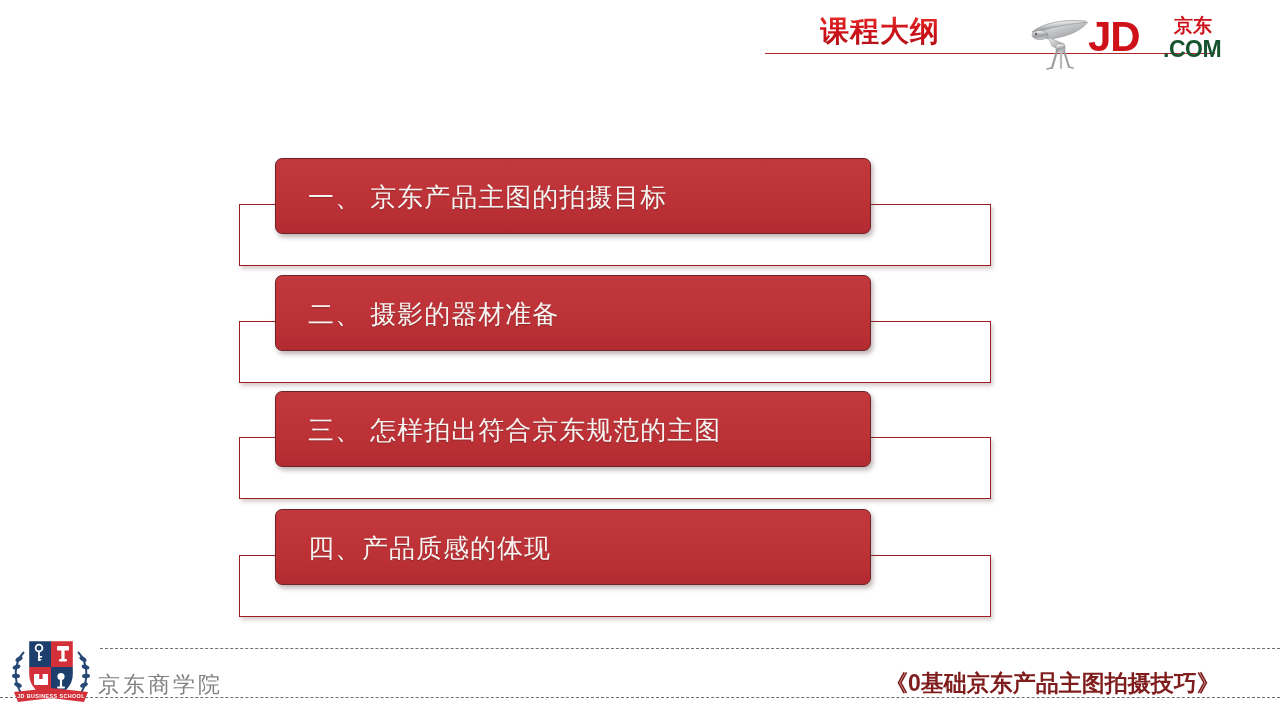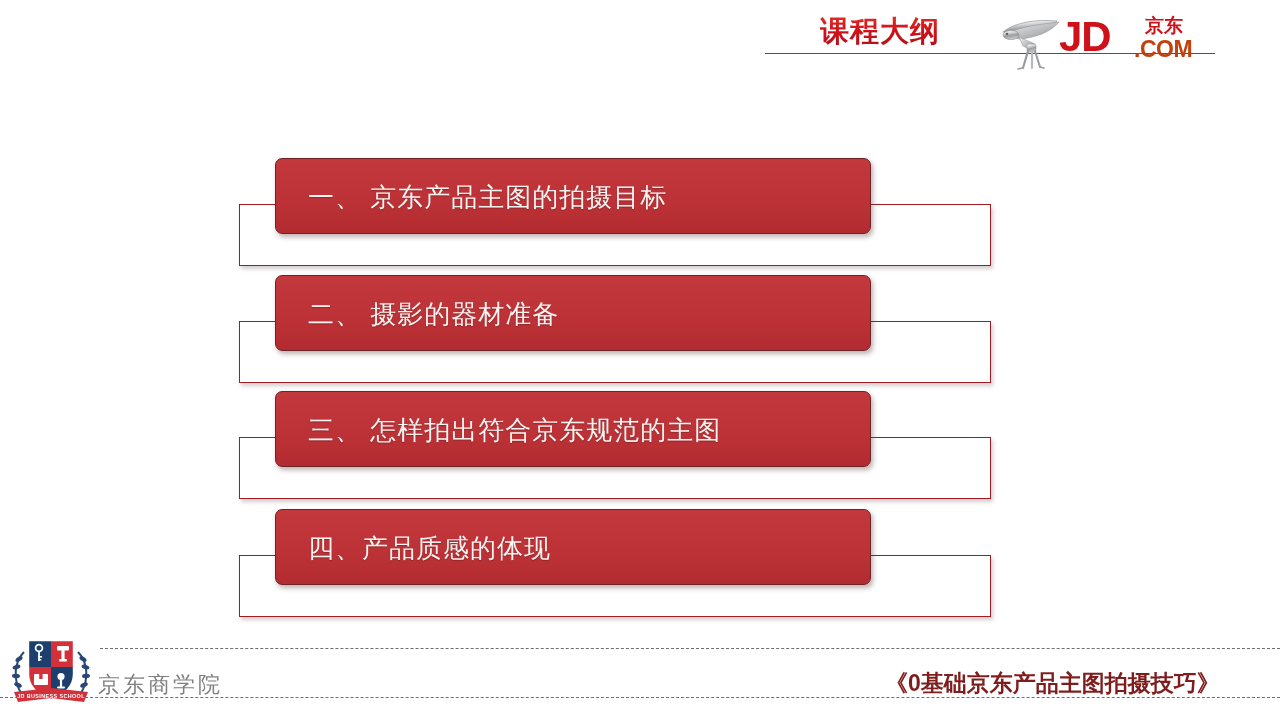--- a/index.html
+++ b/index.html
@@ -22,35 +22,35 @@
     background:linear-gradient(180deg,#e8342a 0%,#cf1119 48%,#a8121a 100%);
     -webkit-background-clip:text;background-clip:text;
     -webkit-text-fill-color:transparent;
     white-space:nowrap;
   }
   .hdr-rule{
     position:absolute;left:765px;top:53px;width:450px;height:0;
     border-top:1.4px solid #b5262c;
   }
   
-  .jd-logo{position:absolute;left:1001px;top:12px;width:185px;height:60px;text-align:center;}
+  .jd-logo{position:absolute;left:1030px;top:12px;width:185px;height:60px;text-align:center;}
   .jd-dog{position:absolute;left:0px;top:6px;width:70px;height:52px;}
   .jd-word{
     position:absolute;left:58px;top:4px;
     font-size:42px;line-height:42px;font-weight:bold;
     color:#cf1119;letter-spacing:-1px;font-family:"Liberation Sans",sans-serif;
   }
   .jd-cn{
     position:absolute;left:144px;top:4px;
     font-size:19px;line-height:19px;font-weight:bold;color:#cf1119;
     letter-spacing:0px;
   }
   .jd-com{
     position:absolute;left:133px;top:26px;
-    font-size:23px;line-height:23px;font-weight:bold;color:#c2410c;
+    font-size:23px;line-height:23px;font-weight:bold;color:#14532d;
     letter-spacing:-0.5px;
   }
 
   
   .items{position:absolute;left:0;top:0;width:1280px;height:720px;}
   .item{position:absolute;left:239px;width:754px;height:110px;}
   .item-frame{
     position:absolute;left:0px;top:46px;width:752px;height:62px;
     background:#ffffff;border:1.3px solid #9e1c24;
     box-shadow:2px 3px 4px rgba(120,90,90,0.30);

